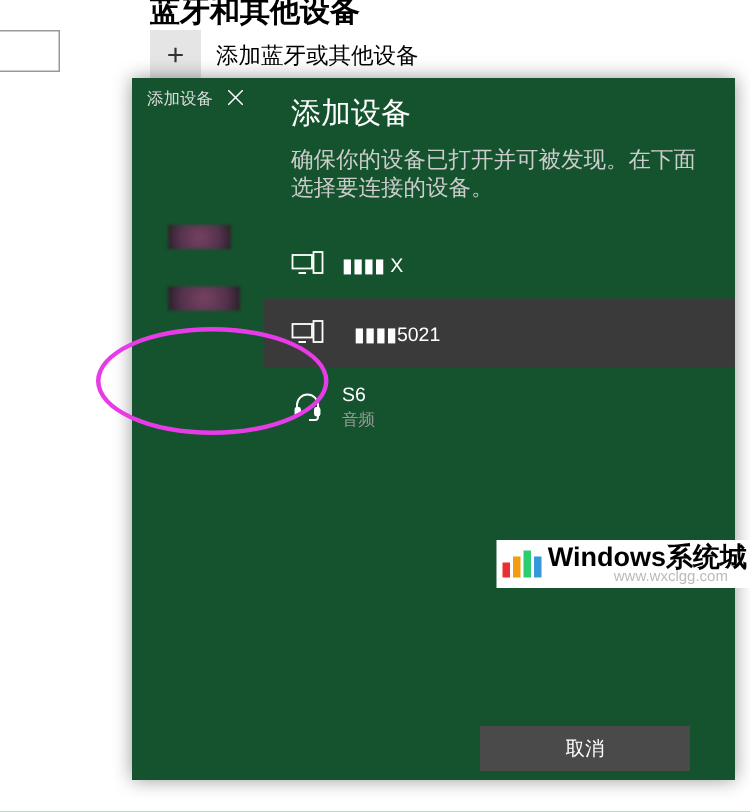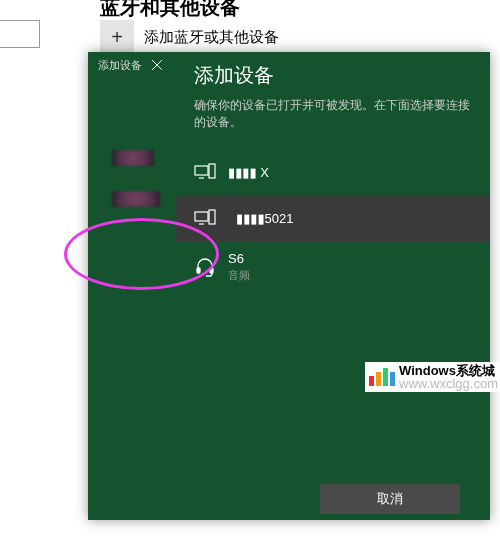--- a/index.html
+++ b/index.html
@@ -14,21 +14,21 @@
   .bg-addlabel { font-size: 15px; color: #000; }
   .bg-status { position: absolute; top: 504px; left: 160px; font-size: 12px; color: #666; }
 
   
   .dialog { position: absolute; top: 52px; left: 88px; width: 402px; height: 468px; background: #14532d; color: #fff; display: flex; flex-direction: row; box-shadow: 0 0 12px rgba(0,0,0,0.4); }
   .dlg-titlebar { height: 26px; display: flex; align-items: center; justify-content: space-between; padding: 0 4px 0 10px; font-size: 11px; color: #ddd; }
   .dlg-close { width: 30px; height: 26px; display: flex; align-items: center; justify-content: center; cursor: pointer; }
   .dlg-close svg { stroke: #fff; }
   .dlg-body { padding: 10px 18px 0 18px; flex: 1; display: flex; flex-direction: column; }
   .dlg-heading { font-size: 20px; font-weight: 400; margin-bottom: 8px; }
-  .dlg-sub { font-size: 12px; color: #ccc; margin-bottom: 18px; }
+  .dlg-sub { font-size: 15px; color: #ccc; margin-bottom: 18px; }
   .device-list { margin: 0 -18px; }
   .device { display: flex; align-items: center; gap: 12px; padding: 10px 18px; min-height: 46px; cursor: pointer; }
   .device.selected { background: #3a3a3a; gap: 20px; }
   .dev-icon { width: 22px; height: 20px; flex: 0 0 auto; display: flex; align-items: center; justify-content: center; }
   .dev-text { display: flex; flex-direction: column; }
   .dev-name { font-size: 13px; color: #fff; }
   .dev-sub { font-size: 11px; color: #9a9a9a; margin-top: 2px; font-family: Liberation Serif, serif; }
   .dlg-footer { margin-top: auto; padding: 8px 12px 6px 0; display: flex; justify-content: flex-end; }
   .btn-cancel { width: 140px; height: 30px; background: #4a4a4a; color: #fff; border: none; font-size: 13px; cursor: pointer; }
 
@@ -37,22 +37,22 @@
 
   
   .blur { position: absolute; background: radial-gradient(circle,#7a3d64 10%,#5c2f50 60%,#2a1a27 100%); filter: blur(1px); opacity:0.9; pointer-events:none; }
   .blur1 { top: 150px; left: 112px; width: 42px; height: 16px; }
   .blur2 { top: 191px; left: 112px; width: 48px; height: 16px; }
 
   
   .watermark { position: absolute; right: 0; bottom: 0; display: flex; align-items: center; gap: 4px; background: #fff; padding: 2px 2px 2px 4px; }
   .wm-bars { display: flex; gap: 2px; align-items: flex-end; }
   .wm-bars span { width: 5px; }
-  .wm-text { font-size: 13px; font-weight: 700; color: #000; } 
-  .wm-url2 { font-size: 13px; color: #bbb; }
+  .wm-text { font-size: 18px; font-weight: 700; color: #000; } 
+  .wm-url2 { font-size: 10px; color: #bbb; margin-left: 44px; }
 </style>
 </head>
 <body>
 
 <div class="page">
 
   <div class="bg-title">蓝牙和其他设备</div>
   <div class="bg-input"></div>
   <div class="bg-addrow">
     <div class="bg-plus">+</div>

